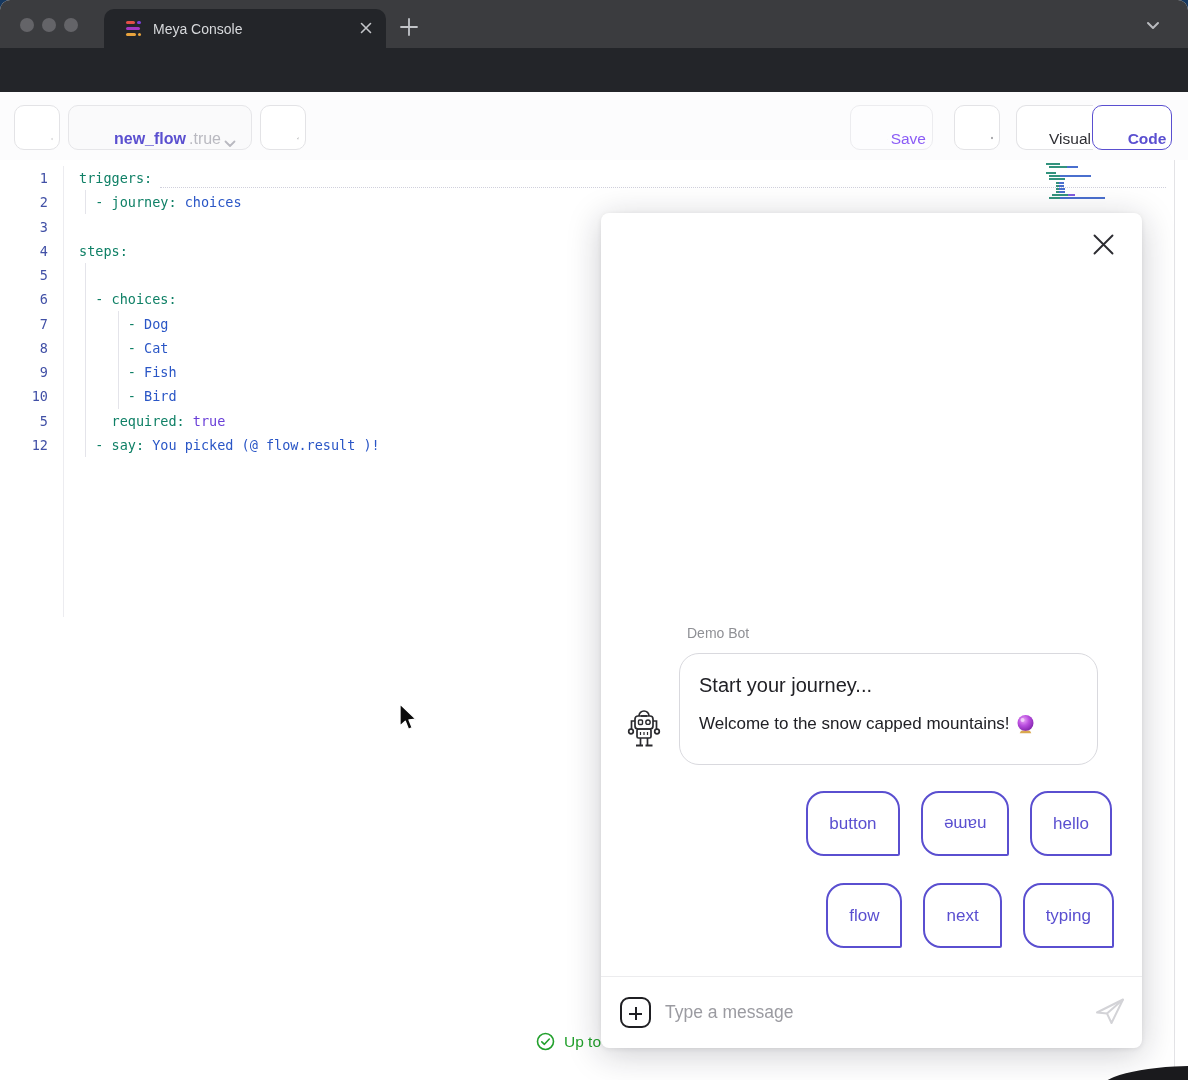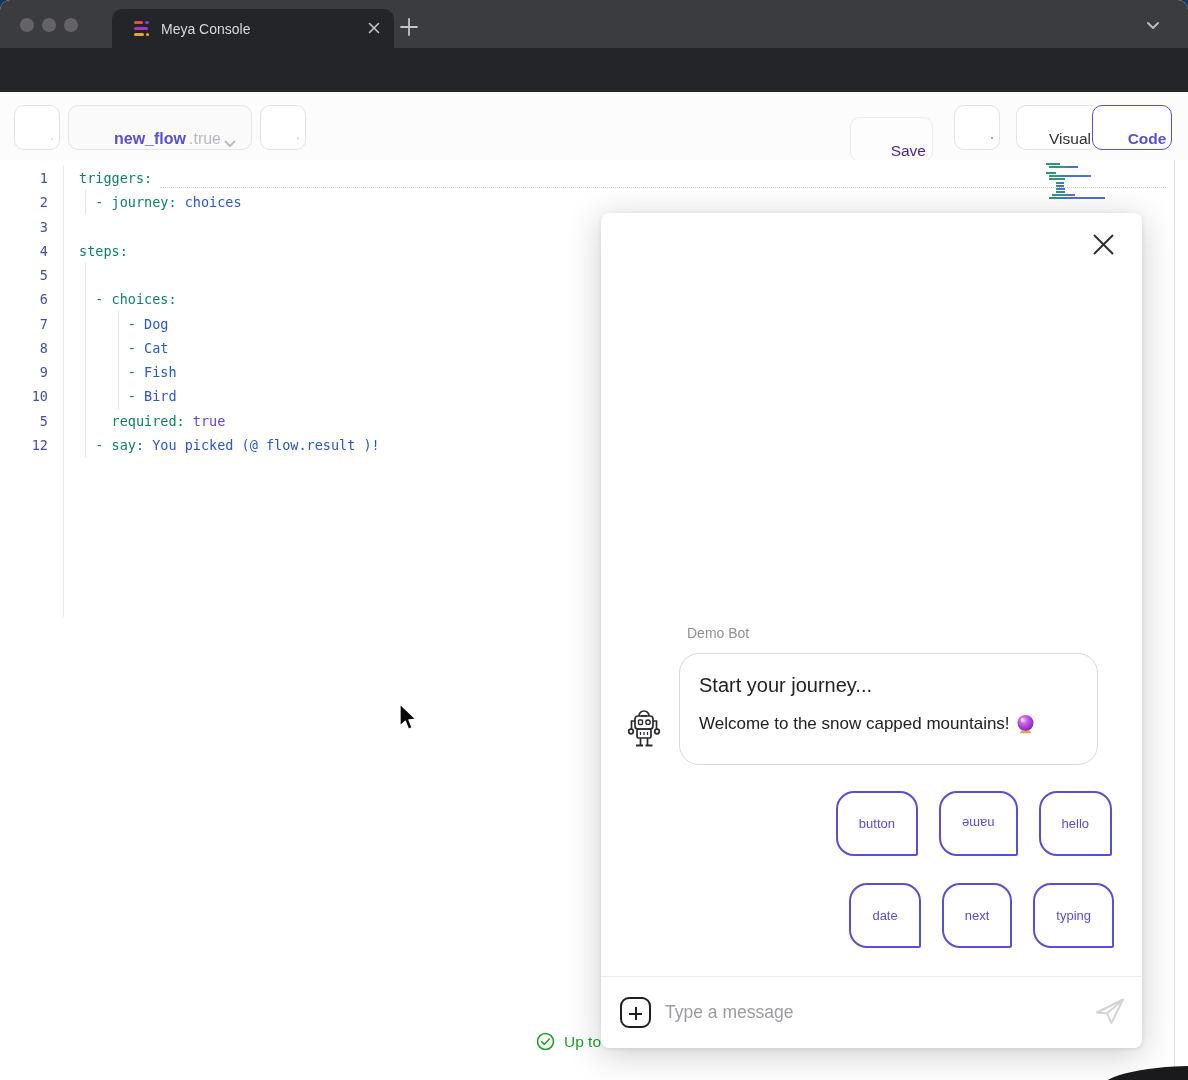--- a/index.html
+++ b/index.html
@@ -2,21 +2,21 @@
 <html style="--accent: #5a4fd0; --key: #0f8066; --val: #2a56c6; --bool: #6a3fd8; --lineno: #4150a6; --green: #22a02c;"><head>
 <meta charset="utf-8">
 <style>
   html,body{margin:0;padding:0;background:#16385f;font-family:"Liberation Sans",sans-serif;}
   #stage{position:relative;width:1188px;height:1080px;overflow:hidden;background:#16385f;}
   #window{position:absolute;inset:0;border-radius:10px 10px 0 0;overflow:hidden;background:#fff;}
 
   
   .tabstrip{position:absolute;left:0;top:0;width:1188px;height:48px;background:#3b3c3f;}
   .tldot{position:absolute;top:18px;width:14px;height:14px;border-radius:50%;background:#646468;}
-  .tab{position:absolute;left:104px;top:9px;width:282px;height:39px;background:#232529;border-radius:10px 10px 0 0;display:flex;align-items:center;margin-left:8px;}
+  .tab{position:absolute;left:104px;top:9px;width:282px;height:39px;background:#232529;border-radius:10px 10px 0 0;display:flex;align-items:center;}
   .favicon{margin-left:20px;width:18px;height:18px;position:relative;flex:none;}
   .favicon i{position:absolute;left:2px;border-radius:2px;height:3.2px;display:block;}
   .favicon .f1{top:1px;width:9px;background:#e14f47;}
   .favicon .f1d{top:1px;left:13px;width:3.5px;background:#7a3fd6;}
   .favicon .f2{top:7px;width:14px;background:#a238c2;}
   .favicon .f3{top:13px;width:10px;background:#e8a33d;}
   .favicon .f3d{top:13px;left:14px;width:3px;background:#e8a33d;}
   .tab-title{margin-left:11px;font-size:14px;color:#d7d9dc;flex:1;white-space:nowrap;overflow:hidden;}
   .tab-close{margin-right:14px;flex:none;cursor:default;}
   .newtab{position:absolute;left:398px;top:16px;}
@@ -35,21 +35,21 @@
     background:linear-gradient(180deg,#cfd6cf 0%,#b7c0b6 42%,#6b6a5d 58%,#35342c 100%);box-shadow:inset 0 0 0 1px rgba(255,255,255,.15);}
   .b-avatar::after{content:"";position:absolute;left:12px;top:9px;width:5px;height:13px;border-radius:2.5px;background:#26251f;}
 
   
   .apptoolbar{position:absolute;left:0;top:92px;width:1188px;height:68px;background:#fcfcfd;border-bottom:1px solid #e7e7ea;}
   .tb-btn{position:absolute;top:13px;height:45px;background:#fff;border:1px solid #e3e3e6;border-radius:10px;
     display:flex;align-items:flex-end;justify-content:center;gap:3px;font-size:15.5px;color:#2e2e33;box-sizing:border-box;cursor:pointer;padding-left:36px;}
   .file-pill{background:#fafafb;border-color:#e6e6e9;}
   .file-base{color:var(--accent);font-weight:700;font-size:16px;}
   .file-ext{color:#b9b9c0;font-size:16px;}
-  .disabled-btn{border-color:#ececef;color:#4c1d95;background:#fdfdfe;cursor:default;margin-top:12px;}
+  .disabled-btn{border-color:#ececef;color:#8b5cf6;background:#fdfdfe;cursor:default;}
   .code-btn{border:1.5px solid var(--accent);color:var(--accent);font-weight:600;border-radius:10px;}
   .visual-btn{border-radius:10px 0 0 10px;border-right:none;}
 
   
   .editor{position:absolute;left:0;top:160px;width:1188px;height:920px;background:#fff;}
   .gutter-sep{position:absolute;left:63px;top:6px;width:1px;background:#ececf0;}
   .indent-guide{position:absolute;width:1px;background:#e4e4ea;}
   .dotted-dec{position:absolute;left:160px;top:27px;width:1006px;border-top:1px dotted #d0d0dc;}
   .code-line{display:flex;height:24.25px;line-height:24.25px;font-family:"DejaVu Sans Mono",monospace;font-size:13.5px;}
   .ln{width:48px;flex:none;text-align:right;color:var(--lineno);}
@@ -79,21 +79,21 @@
   .chat-close{position:absolute;right:22px;top:14px;width:34px;height:34px;display:flex;align-items:center;justify-content:center;cursor:pointer;background:none;border:none;padding:0;}
   .bot-name{position:absolute;left:86px;top:412px;font-size:14px;color:#8f9095;}
   .bot-avatar{position:absolute;left:23px;top:496px;}
   .bubble{position:absolute;left:78px;top:440px;width:419px;height:112px;border:1px solid #d9d9de;border-radius:20px;box-sizing:border-box;padding:20px 18px 0 19px;background:#fff;}
   .bubble-title{font-size:20px;color:#212126;margin:0 0 17px 0;}
   .bubble-body{font-size:17px;color:#212126;display:flex;align-items:center;gap:6px;}
   .qr-row{position:absolute;display:flex;justify-content:flex-end;gap:21px;}
   .qr-row.r0{top:578px;right:30px;left:30px;}
   .qr-row.r1{top:670px;right:28px;left:30px;}
   .qr{height:65px;box-sizing:border-box;border:2px solid var(--accent);background:#fff;color:var(--accent);
-    border-radius:18px 18px 2px 18px;padding:0 21px;font-size:13px;font-family:"Liberation Sans",sans-serif;font-weight:500;cursor:pointer;display:flex;align-items:center;}
+    border-radius:18px 18px 2px 18px;padding:0 21px;font-size:17px;font-family:"Liberation Sans",sans-serif;font-weight:500;cursor:pointer;display:flex;align-items:center;}
   .qr-label.rotated{display:inline-block;transform:rotate(180deg);}
   .chat-inputrow{position:absolute;left:0;top:763px;width:541px;height:72px;border-top:1px solid #ececee;box-sizing:border-box;display:flex;align-items:center;}
   .plus-btn{margin-left:19px;width:31px;height:31px;border:2px solid #1f1f23;border-radius:9px;background:#fff;flex:none;position:relative;cursor:pointer;padding:0;}
   .plus-btn::before,.plus-btn::after{content:"";position:absolute;background:#1f1f23;}
   .plus-btn::before{left:7px;top:13.5px;width:13px;height:2px;}
   .plus-btn::after{left:12.5px;top:8px;width:2px;height:13px;}
   .msg-input{margin-left:12px;flex:1;border:none;outline:none;font-size:17.5px;color:#222;font-family:"Liberation Sans",sans-serif;background:transparent;}
   .msg-input::placeholder{color:#9b9ba1;}
   .send-btn{margin-right:16px;background:none;border:none;padding:0;cursor:default;flex:none;}
 
@@ -430,21 +430,21 @@
           </button>
           <button class="qr">
             <span class="qr-label rotated">name</span>
           </button>
           <button class="qr">
             <span class="qr-label">hello</span>
           </button>
         </div>
     <div class="qr-row r1">
           <button class="qr">
-            <span class="qr-label">date</span>
+            <span class="qr-label">flow</span>
           </button>
           <button class="qr">
             <span class="qr-label">next</span>
           </button>
           <button class="qr">
             <span class="qr-label">typing</span>
           </button>
         </div>
 
     <div class="chat-inputrow">

